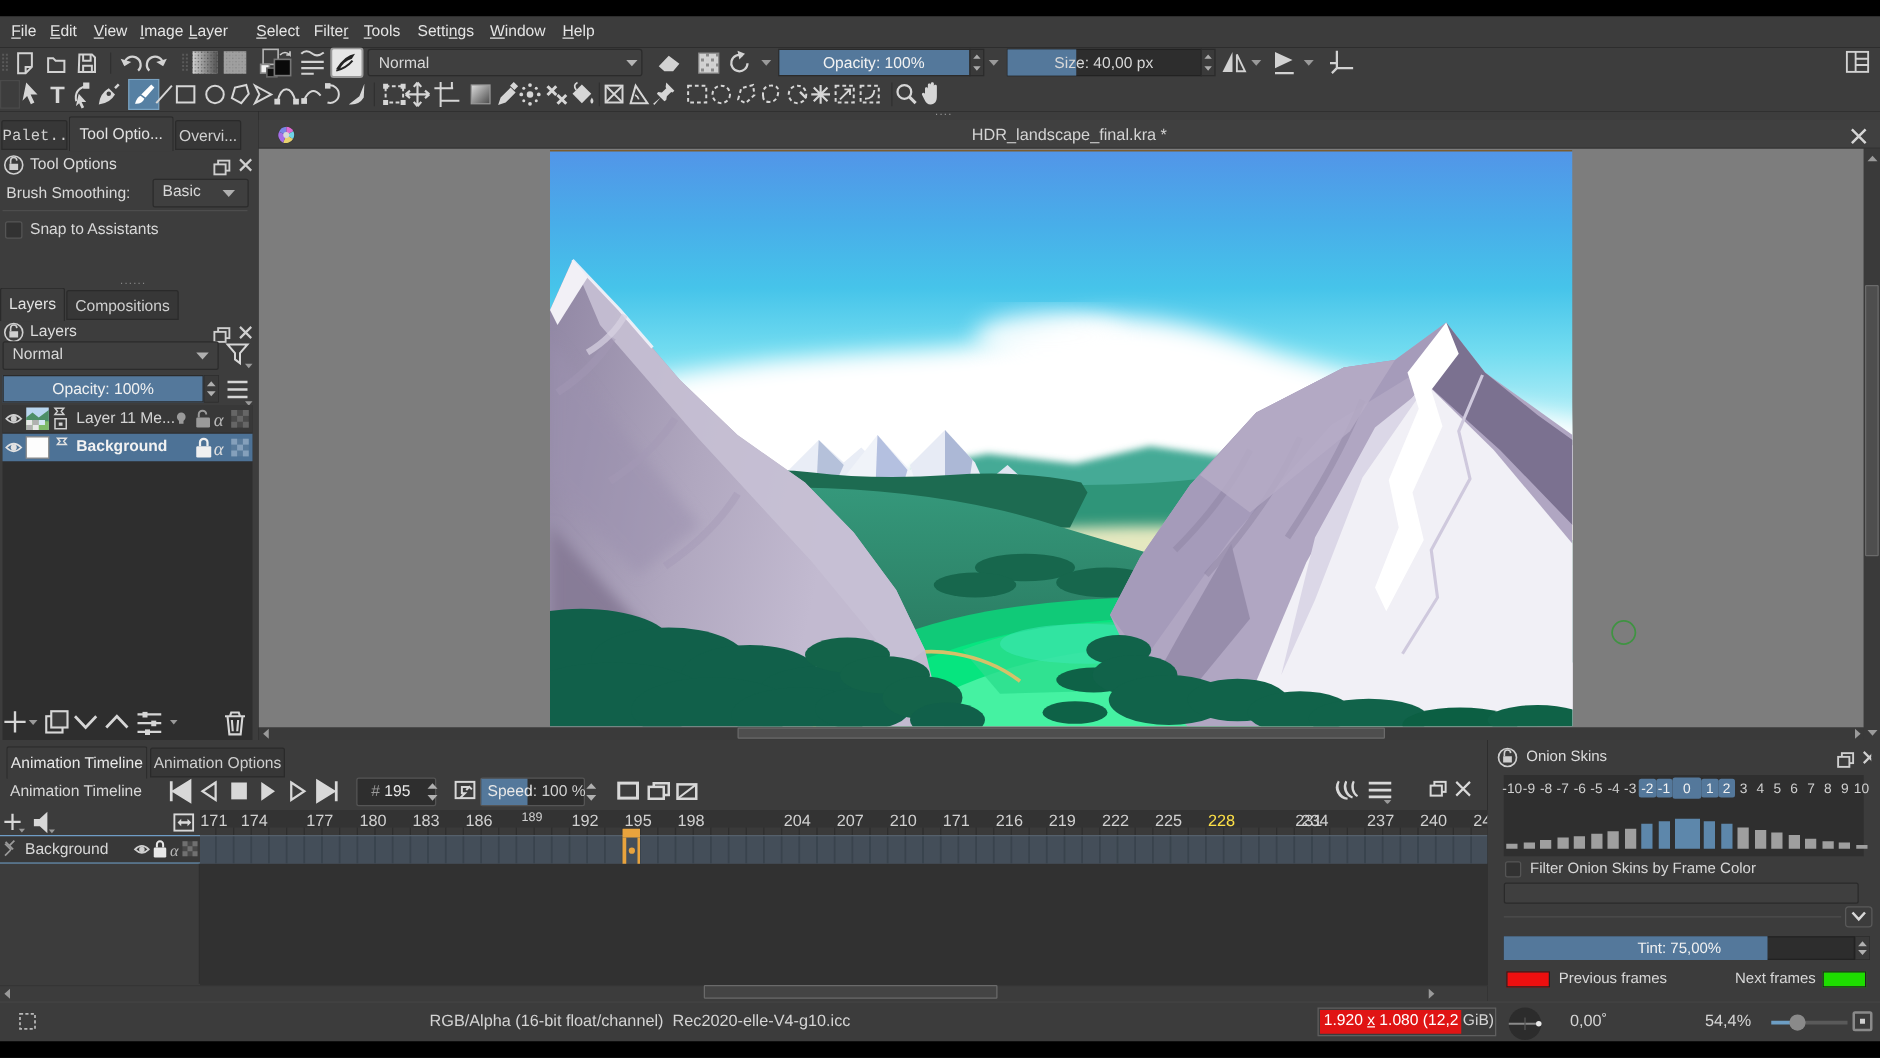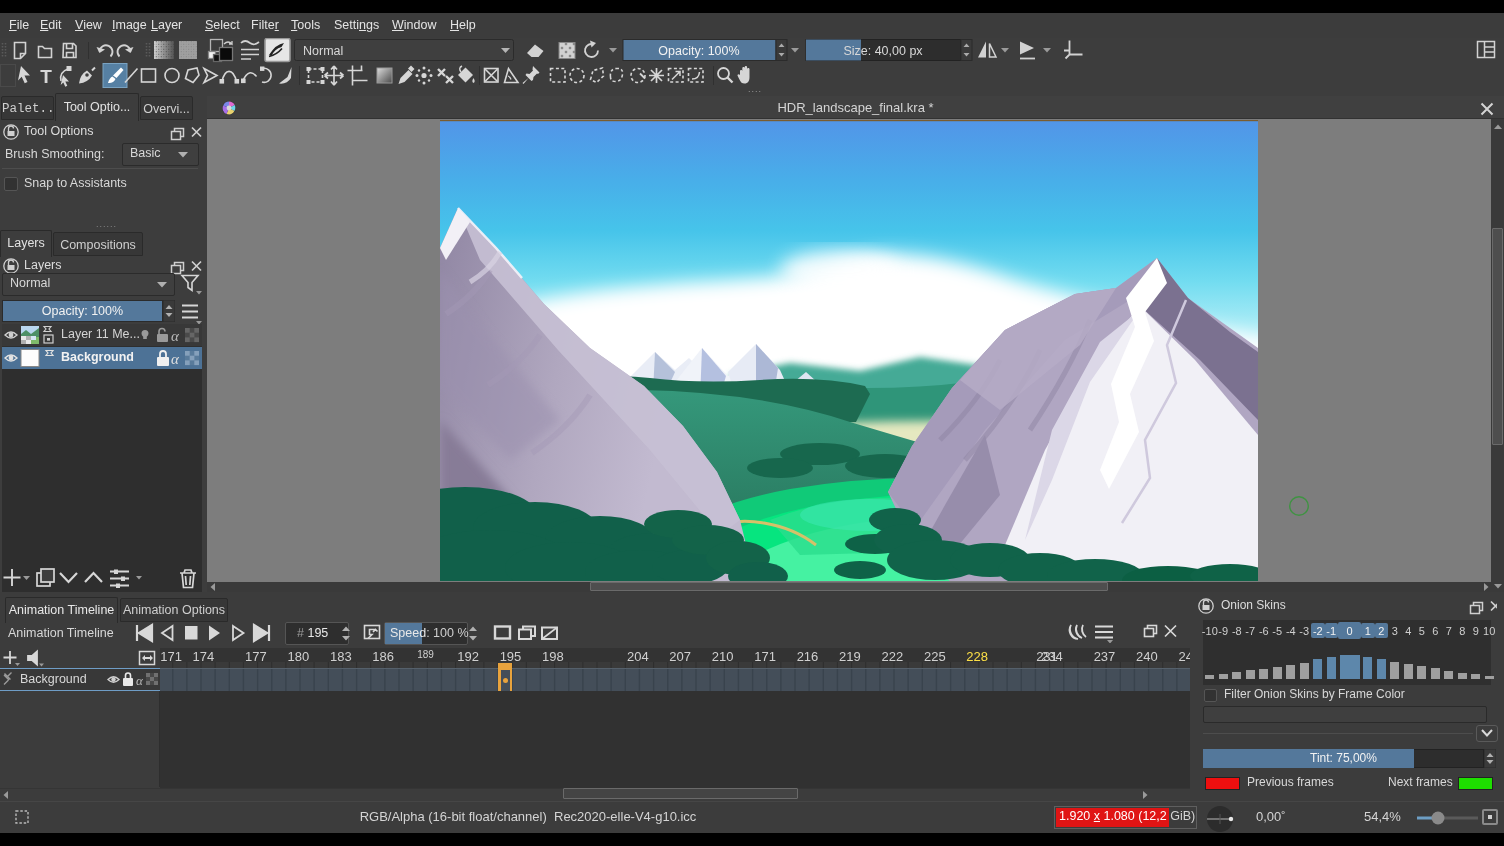--- a/index.html
+++ b/index.html
@@ -721,21 +721,21 @@
     <div class="abs" style="left:15px;top:185px;width:35px;height:13px;background:#ee0f0f;border:1px solid #222;"></div>
     <div class="abs txt" style="left:57px;top:183px;color:#d8d8d8;">Previous frames</div>
     <div class="abs txt" style="left:198px;top:183px;color:#d8d8d8;">Next frames</div>
     <div class="abs" style="left:268px;top:185px;width:35px;height:13px;background:#1ede00;border:1px solid #222;"></div>
   </div>
 
   <div id="status" class="abs" style="left:0;top:801px;width:1504px;height:32px;background:#3c3c3c;border-top:1px solid #464646;font-size:13px;">
     <svg class="abs" style="left:14px;top:7px" width="16" height="16" fill="none" stroke="#b8b8b8" stroke-width="1.4">
         <rect x="2" y="2" width="12" height="12" stroke-dasharray="2.5,1.8"></rect>
       </svg>
-    <div class="abs txt" style="left:16px;top:7px;width:1024px;text-align:center;color:#d4d4d4;">RGB/Alpha (16-bit float/channel)&nbsp; Rec2020-elle-V4-g10.icc</div>
+    <div class="abs txt" style="left:0;top:7px;width:1024px;text-align:center;color:#d4d4d4;">RGB/Alpha (16-bit float/channel)&nbsp; Rec2020-elle-V4-g10.icc</div>
     <div class="abs" style="left:1054px;top:4px;width:143px;height:23px;border:1px solid #5f5f5f;background:#3c3c3c;"></div>
     <div class="abs" style="left:1056px;top:6px;width:113px;height:19px;background:#e01414;"></div>
     <div class="abs txt" style="left:1059px;top:7px;color:#fff;font-size:12.5px;">1.920 <u>x</u> 1.080 (12,2<span style="color:#d4d4d4"> GiB)</span></div>
     <svg class="abs" style="left:1206px;top:3px" width="28" height="28">
       <circle cx="14" cy="14" r="13" fill="#2c2c2c"></circle>
       <path d="M1,14 h26" stroke="#8a8a8a" stroke-width="1.5"></path>
       <circle cx="25" cy="14" r="2.2" fill="#e8e8e8"></circle>
       <path d="M14,9 v10" stroke="#555" stroke-width="1"></path>
     </svg>
     <div class="abs txt" style="left:1256px;top:7px;color:#d4d4d4;">0,00˚</div>

